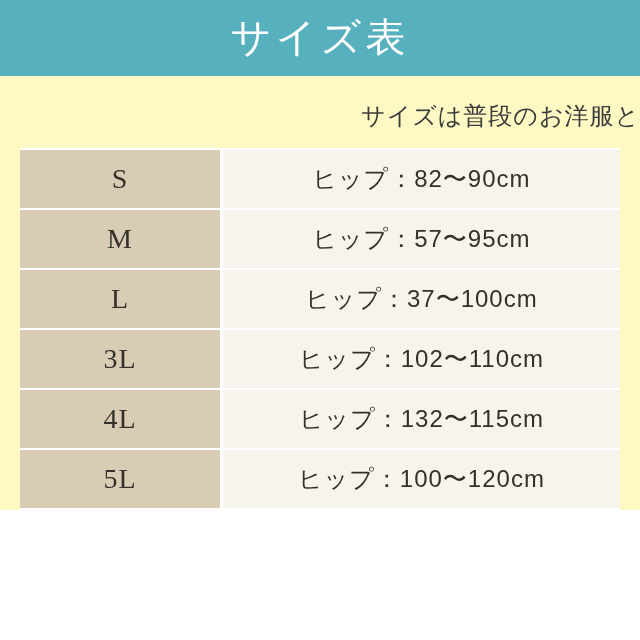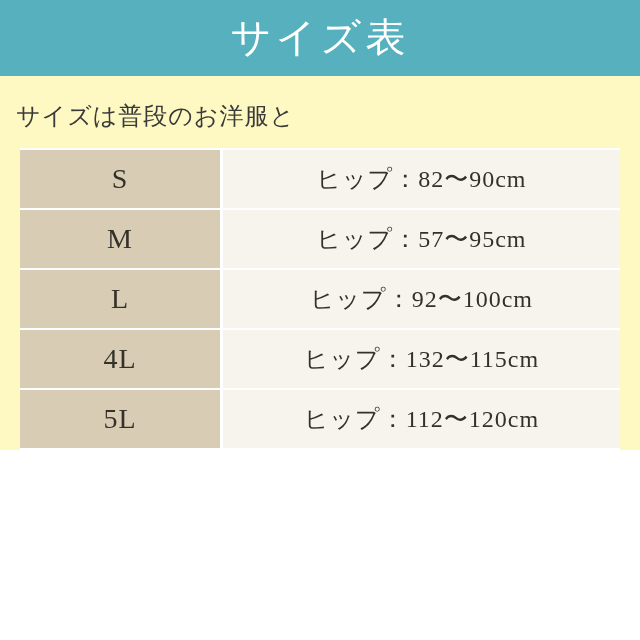--- a/index.html
+++ b/index.html
@@ -34,21 +34,21 @@
     font-family: "Liberation Serif", serif;
     font-size: 40px;
     letter-spacing: 4px;
     line-height: 1;
     font-weight: 400;
   }
   .subtitle-block {
     flex: 0 0 auto;
     padding-top: 22px;
     padding-bottom: 14px;
-    text-align: left;
+    text-align: right;
     padding-left: 16px;
   }
   .subtitle-line {
     font-family: "Liberation Serif", serif;
     font-size: 24px;
     color: #3a3a3a;
     line-height: 1.5;
     letter-spacing: 1px;
   }
   .size-table {
@@ -73,21 +73,21 @@
     text-align: center;
     font-family: "Liberation Serif", serif;
     font-size: 28px;
     color: #35302a;
     letter-spacing: 1px;
     border-right: 3px solid #ffffff;
   }
   .cell-value {
     background: #f7f4ee;
     text-align: center;
-    font-family: Liberation Serif, serif;
+    font-family: Liberation Sans, sans-serif;
     font-size: 24px;
     color: #35302a;
     letter-spacing: 1px;
   }
   .bottom-filler {
     flex: 1 1 auto;
     background: #ffffff;
   }
 </style>
 </head>
@@ -108,28 +108,32 @@
       <tr>
         <td class="cell-size">S</td>
         <td class="cell-value">ヒップ：82〜90cm</td>
       </tr>
       <tr>
         <td class="cell-size">M</td>
         <td class="cell-value">ヒップ：57〜95cm</td>
       </tr>
       <tr>
         <td class="cell-size">L</td>
-        <td class="cell-value">ヒップ：92〜100cm</td>
+        <td class="cell-value">ヒップ：37〜100cm</td>
+      </tr>
+      <tr>
+        <td class="cell-size">3L</td>
+        <td class="cell-value">ヒップ：102〜110cm</td>
       </tr>
       <tr>
         <td class="cell-size">4L</td>
         <td class="cell-value">ヒップ：132〜115cm</td>
       </tr>
       <tr>
         <td class="cell-size">5L</td>
-        <td class="cell-value">ヒップ：112〜120cm</td>
+        <td class="cell-value">ヒップ：100〜120cm</td>
       </tr>
     </tbody>
   </table>
 
   <div class="bottom-filler"></div>
 
 </div>
 
 </body></html>

